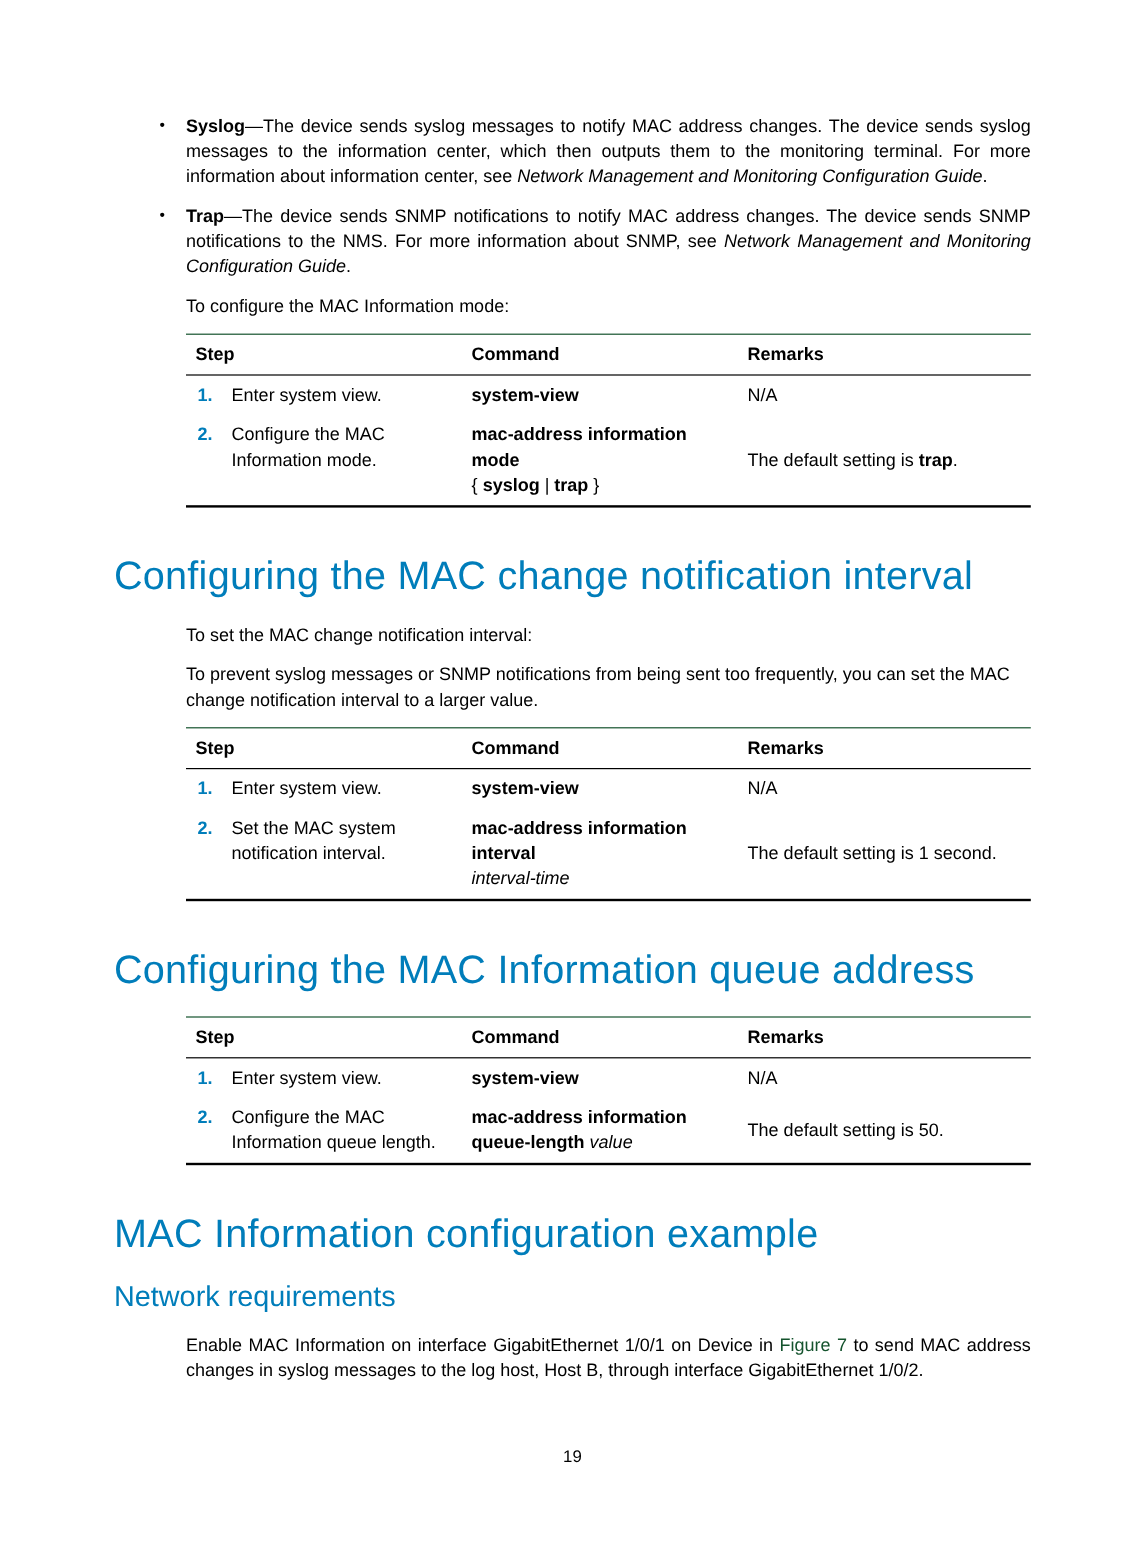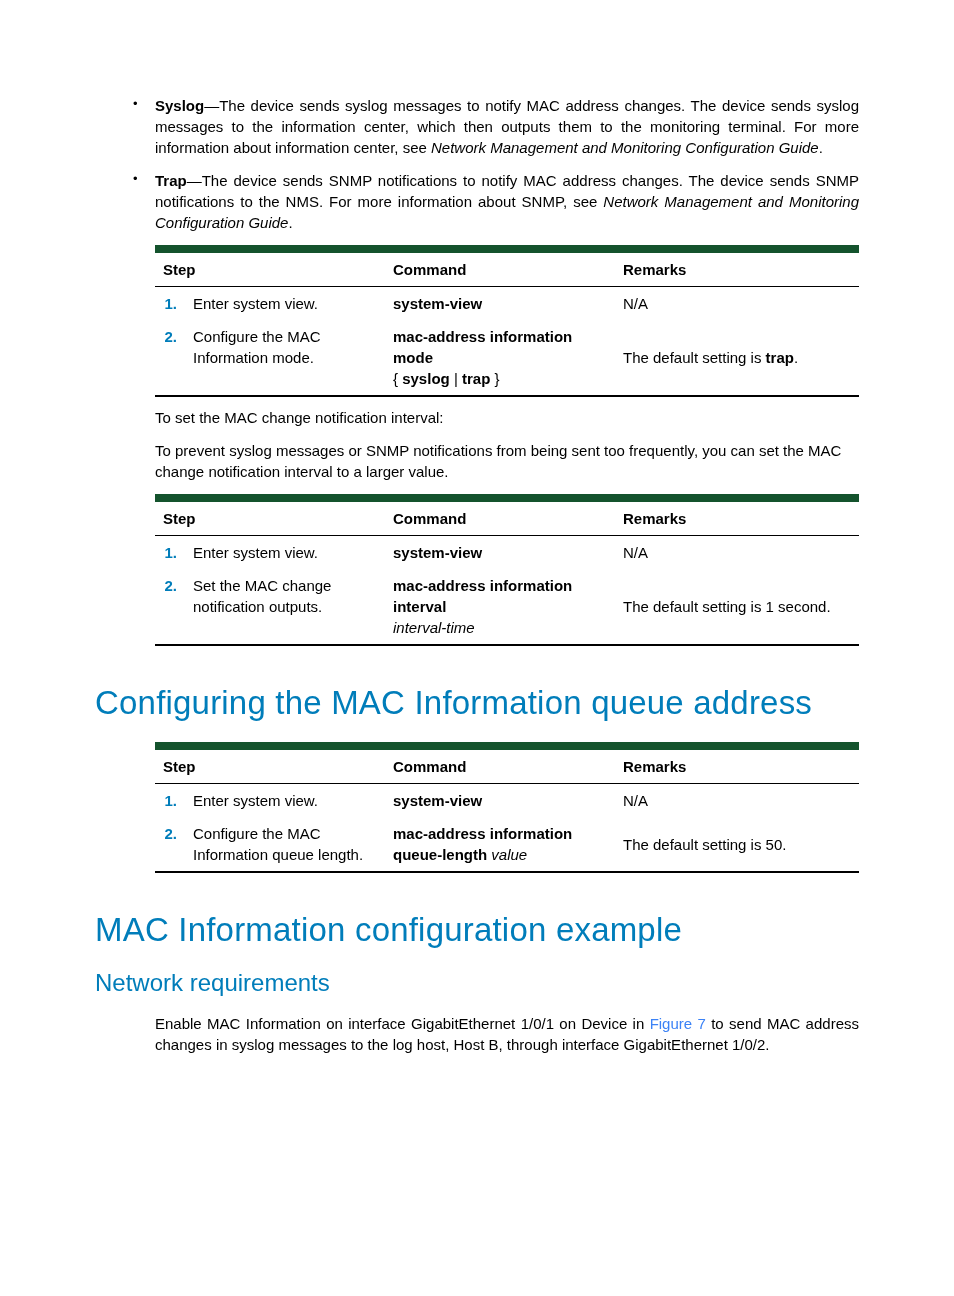--- a/index.html
+++ b/index.html
@@ -65,21 +65,21 @@
     border-collapse: collapse;
     width: calc(100% - 60px);
     margin: 8px 0 8px 60px;
     font-size: 15px;
     margin-bottom: 10px;
   }
   table.steps th {
     text-align: left;
     font-weight: bold;
     padding: 8px 8px;
-    border-top: 8px solid #14532d;
+    border-top: 1px solid #14532d;
     border-bottom: 1px solid #000;
   }
   table.steps td {
     padding: 6px 8px;
     vertical-align: top;
     line-height: 1.4;
   }
   table.steps td.mid {
     vertical-align: middle;
   }
@@ -90,21 +90,21 @@
   table.steps col.step { width: 200px; }
   table.steps col.cmd { width: 230px; }
   table.steps col.rem { }
   .num {
     color: #007dba;
     font-weight: bold;
     text-align: right;
   }
   .cmd-bold { font-weight: bold; }
   .cmd-ital { font-style: italic; }
-  a.link { color: #3b82f6; text-decoration: none; }
+  a.link { color: #14532d; text-decoration: none; }
   .page-num {
     position: absolute;
     bottom: 75px;
     left: 0;
     width: 100%;
     text-align: center;
     font-size: 14px;
   }
 </style>
 </head>
@@ -114,20 +114,21 @@
 
   <ul class="bullet-list">
     <li>
       <b>Syslog</b><span>—The device sends syslog messages to notify MAC address changes. The device sends syslog messages to the information center, which then outputs them to the monitoring terminal. For more information about information center, see </span><i>Network Management and Monitoring Configuration Guide</i><span>.</span>
     </li>
     <li>
       <b>Trap</b><span>—The device sends SNMP notifications to notify MAC address changes. The device sends SNMP notifications to the NMS. For more information about SNMP, see </span><i>Network Management and Monitoring Configuration Guide</i><span>.</span>
     </li>
   </ul>
 
+  <p class="body-text">To configure the MAC Information mode:</p>
 
   <table class="steps">
     <colgroup>
         <col class="num">
         <col class="step">
         <col class="cmd">
         <col class="rem">
       </colgroup>
     <thead>
       <tr>
@@ -145,20 +146,21 @@
       </tr>
       <tr>
         <td class="num">2.</td>
         <td>Configure the MAC Information mode.</td>
         <td><span class="cmd-bold">mac-address information mode</span><br><span>{ <b>syslog</b> | <b>trap</b> }</span></td>
         <td class="mid"><span>The default setting is </span><b>trap</b><span>.</span></td>
       </tr>
     </tbody>
   </table>
 
+  <h1>Configuring the MAC change notification interval</h1>
 
   <p class="body-text">To set the MAC change notification interval:</p>
   <p class="body-text">To prevent syslog messages or SNMP notifications from being sent too frequently, you can set the MAC change notification interval to a larger value.</p>
 
   <table class="steps">
     <colgroup>
         <col class="num">
         <col class="step">
         <col class="cmd">
         <col class="rem">
@@ -172,21 +174,21 @@
     </thead>
     <tbody>
       <tr>
         <td class="num">1.</td>
         <td>Enter system view.</td>
         <td><span class="cmd-bold">system-view</span></td>
         <td>N/A</td>
       </tr>
       <tr>
         <td class="num">2.</td>
-        <td>Set the MAC change notification outputs.</td>
+        <td>Set the MAC system notification interval.</td>
         <td><span class="cmd-bold">mac-address information interval</span><br><span class="cmd-ital">interval-time</span></td>
         <td class="mid">The default setting is 1 second.</td>
       </tr>
     </tbody>
   </table>
 
   <h1>Configuring the MAC Information queue address</h1>
 
   <table class="steps">
     <colgroup>
@@ -218,13 +220,14 @@
     </tbody>
   </table>
 
   <h1>MAC Information configuration example</h1>
   <h2>Network requirements</h2>
 
   <p class="body-text justify">
     <span>Enable MAC Information on interface GigabitEthernet 1/0/1 on Device in </span><a class="link">Figure 7</a><span> to send MAC address changes in syslog messages to the log host, Host B, through interface GigabitEthernet 1/0/2.</span>
   </p>
 
+  <div class="page-num">19</div>
 </div>
 
 </body></html>

